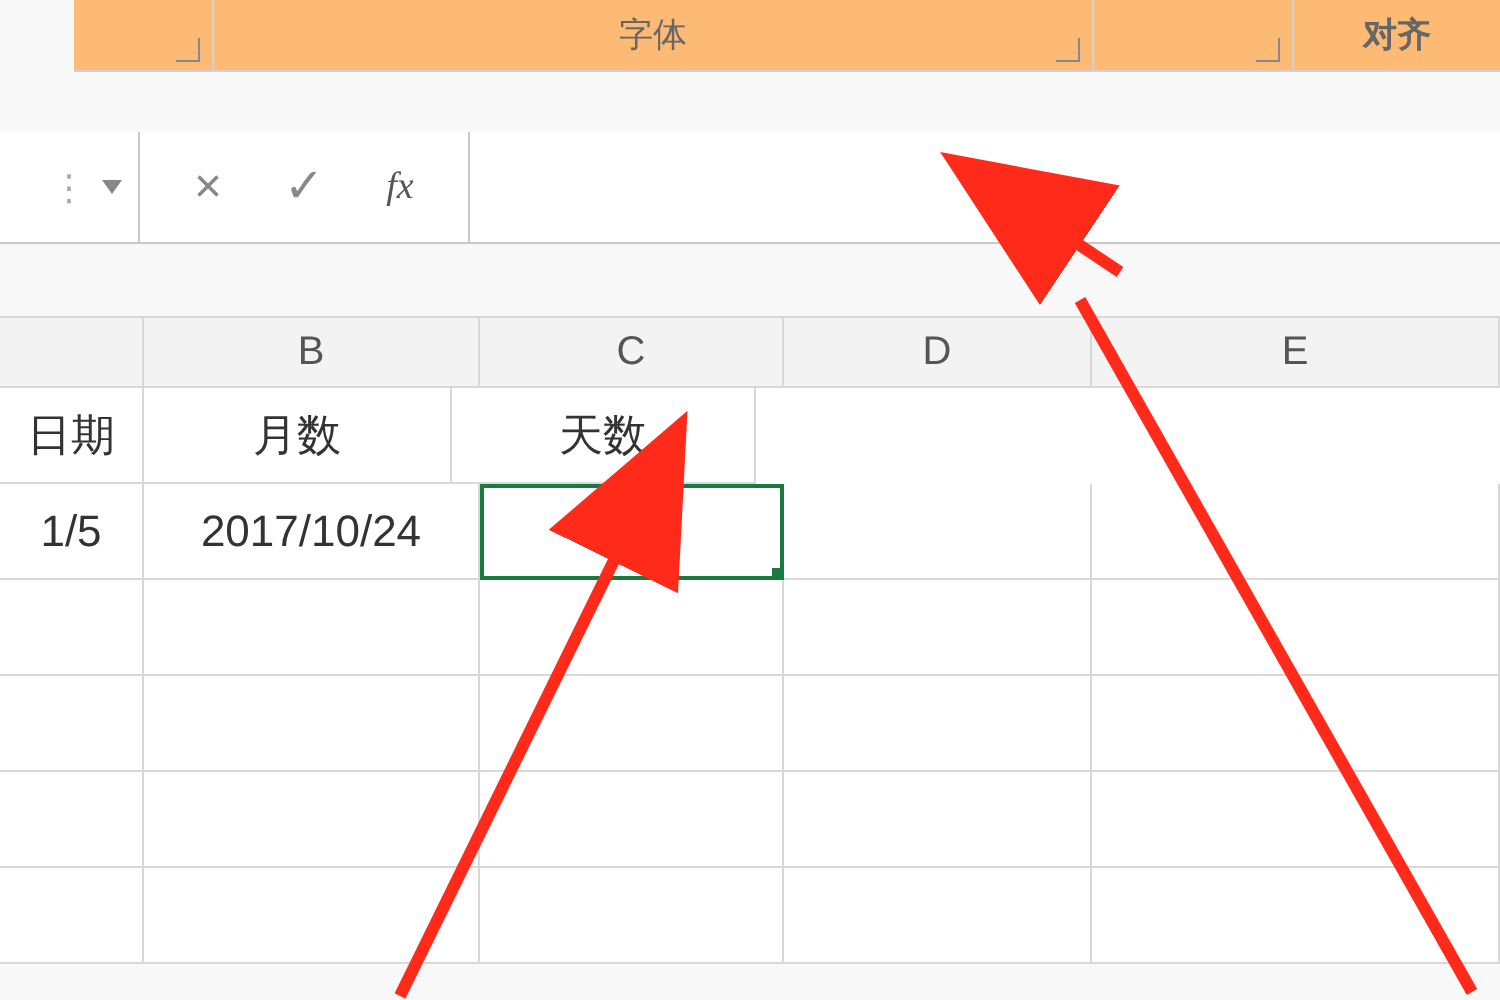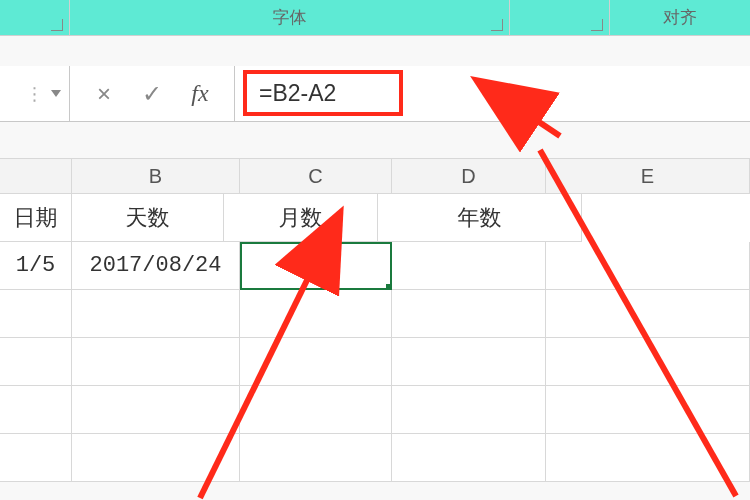--- a/index.html
+++ b/index.html
@@ -7,37 +7,38 @@
       font-family: "Microsoft YaHei", Arial, sans-serif;
       background: #f8f8f8;
       width: 750px;
       height: 500px;
       overflow: hidden;
       position: relative;
     }
     .ribbon-section {
       display: flex;
       height: 36px;
-      background: #5eead4;
+      background: #fdba74;
       border-bottom: 1px solid #d0d0d0;
       align-items: center;
+      margin-left: 37px;
     }
     .ribbon-group {
       flex: 1;
       text-align: center;
       position: relative;
       font-size: 17px;
       color: #666;
       height: 100%;
       display: flex;
       align-items: center;
       justify-content: center;
       border-right: 1px solid #d0d0d0;
     }
-    .ribbon-group:last-child { border-right: none; }
+    .ribbon-group:last-child { border-right: none; font-weight: bold; }
     .expand-icon {
       position: absolute;
       right: 6px;
       bottom: 4px;
       width: 12px;
       height: 12px;
       border: 1px solid #888;
       border-top: none;
       border-left: none;
     }
@@ -80,21 +81,21 @@
       display: flex;
       align-items: center;
       justify-content: center;
       color: #888;
       font-size: 24px;
       cursor: pointer;
     }
     .fx-icon {
       font-style: italic;
       color: #555;
-      font-size: 24px;
+      font-size: 19px;
       font-family: "Times New Roman", serif;
     }
     .formula-input {
       flex: 1;
       height: 100%;
       display: flex;
       align-items: center;
       padding-left: 24px;
       font-size: 23px;
       color: #333;
@@ -125,21 +126,20 @@
       align-items: center;
       justify-content: center;
       font-size: 20px;
       color: #555;
       background: #f3f3f3;
     }
     .grid-rows { }
     .grid-row {
       display: flex;
       height: 48px;
-      font-family: Liberation Mono, monospace;
     }
     .cell {
       border: 1px solid #d8d8d8;
       border-top: none;
       border-left: none;
       display: flex;
       align-items: center;
       justify-content: center;
       font-size: 22px;
       color: #333;
@@ -202,24 +202,20 @@
     <div class="fb-btn">
       <span>×</span>
     </div>
     <div class="fb-btn">
       <span>✓</span>
     </div>
     <div class="fb-btn">
       <span class="fx-icon">fx</span>
     </div>
   </div>
-  <div class="formula-input">
-    <span>=B2-A2</span>
-    <div class="formula-highlight"></div>
-  </div>
 </div>
 
 <div class="grid-area">
   <div class="col-headers">
     <div class="col-header col-a">
         <span></span>
       </div>
     <div class="col-header col-b">
         <span>B</span>
       </div>
@@ -231,36 +227,33 @@
       </div>
     <div class="col-header col-e">
         <span>E</span>
       </div>
   </div>
   <div class="grid-rows">
     <div class="grid-row">
       <div class="cell col-a">
           <span>日期</span>
         </div>
+      <div class="cell col-d">
+          <span>月数</span>
+        </div>
       <div class="cell col-c">
           <span>天数</span>
         </div>
-      <div class="cell col-d">
-          <span>月数</span>
-        </div>
-      <div class="cell col-e">
-          <span>年数</span>
-        </div>
     </div>
     <div class="grid-row">
       <div class="cell col-a">
           <span>1/5</span>
         </div>
       <div class="cell col-b">
-          <span>2017/08/24</span>
+          <span>2017/10/24</span>
         </div>
       <div class="cell col-c selected-cell">
         <span>597</span>
         <div class="fill-handle"></div>
       </div>
       <div class="cell col-d">
           <span></span>
         </div>
       <div class="cell col-e">
           <span></span>

